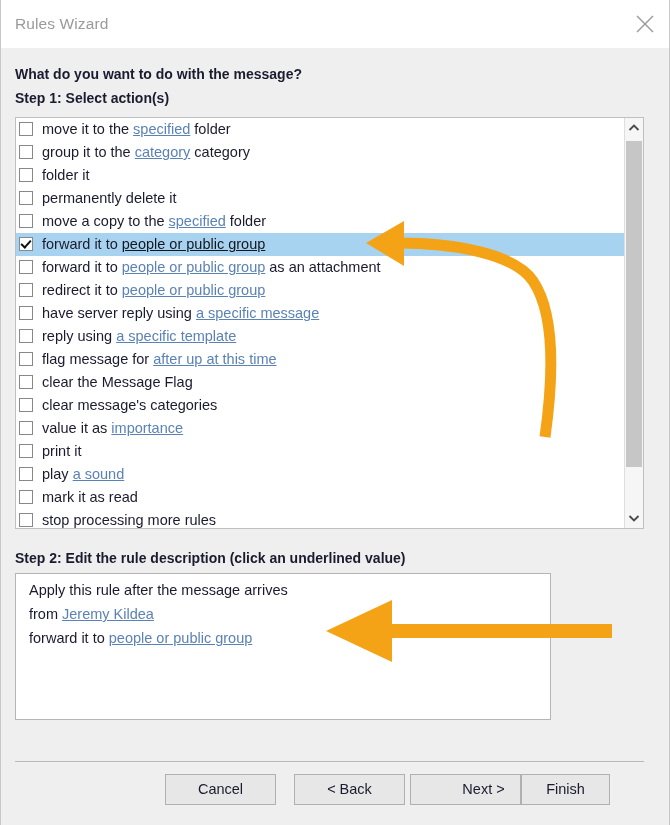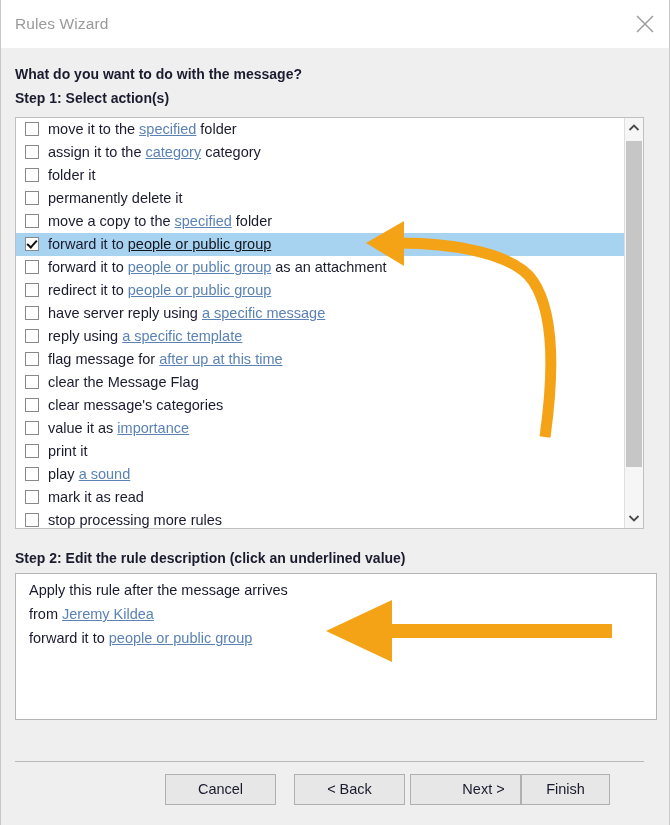--- a/index.html
+++ b/index.html
@@ -92,21 +92,21 @@
   }
   #list-rows {
     position: absolute;
     left: 0; top: 0;
     width: 608px;
   }
   .row {
     position: relative;
     height: 23px;
     line-height: 23px;
-    padding-left: 9px;
+    padding-left: 3px;
     white-space: nowrap;
     font-size: 14.5px;
     color: #1b1b2f;
     box-sizing: border-box;
   }
   .row.selected { background: #a8d3f0; }
   .cb {
     display: inline-block;
     width: 14px;
     height: 14px;
@@ -166,21 +166,21 @@
     width: 16px;
     height: 326px;
     background: #c6c6c6;
   }
 
   
   #desc-box {
     position: absolute;
     left: 14px;
     top: 525px;
-    width: 642px;
+    width: 536px;
     height: 147px;
     background: #ffffff;
     border: 1px solid #b5b5b5;
     box-sizing: border-box;
     overflow: hidden;
   }
   .desc-line {
     position: absolute;
     left: 13px;
     font-size: 14.5px;
@@ -253,21 +253,21 @@
   </div>
 
   <div id="content">
 
     <div class="prompt" id="prompt-question">What do you want to do with the message?</div>
     <div class="prompt" id="prompt-step1">Step 1: Select action(s)</div>
 
     <div id="action-list">
       <div id="list-rows">
           <div class="row"><span class="cb"></span><span class="lbl">move it to the </span><span class="link">specified</span><span class="lbl"> folder</span></div>
-          <div class="row"><span class="cb"></span><span class="lbl">assign it to the </span><span class="link">category</span><span class="lbl"> category</span></div>
+          <div class="row"><span class="cb"></span><span class="lbl">group it to the </span><span class="link">category</span><span class="lbl"> category</span></div>
           <div class="row"><span class="cb"></span><span class="lbl">folder it</span></div>
           <div class="row"><span class="cb"></span><span class="lbl">permanently delete it</span></div>
           <div class="row"><span class="cb"></span><span class="lbl">move a copy to the </span><span class="link">specified</span><span class="lbl"> folder</span></div>
           <div class="row selected"><span class="cb checked"></span><span class="lbl">forward it to </span><span class="link">people or public group</span></div>
           <div class="row"><span class="cb"></span><span class="lbl">forward it to </span><span class="link">people or public group</span><span class="lbl"> as an attachment</span></div>
           <div class="row"><span class="cb"></span><span class="lbl">redirect it to </span><span class="link">people or public group</span></div>
           <div class="row"><span class="cb"></span><span class="lbl">have server reply using </span><span class="link">a specific message</span></div>
           <div class="row"><span class="cb"></span><span class="lbl">reply using </span><span class="link">a specific template</span></div>
           <div class="row"><span class="cb"></span><span class="lbl">flag message for </span><span class="link">after up at this time</span></div>
           <div class="row"><span class="cb"></span><span class="lbl">clear the Message Flag</span></div>

